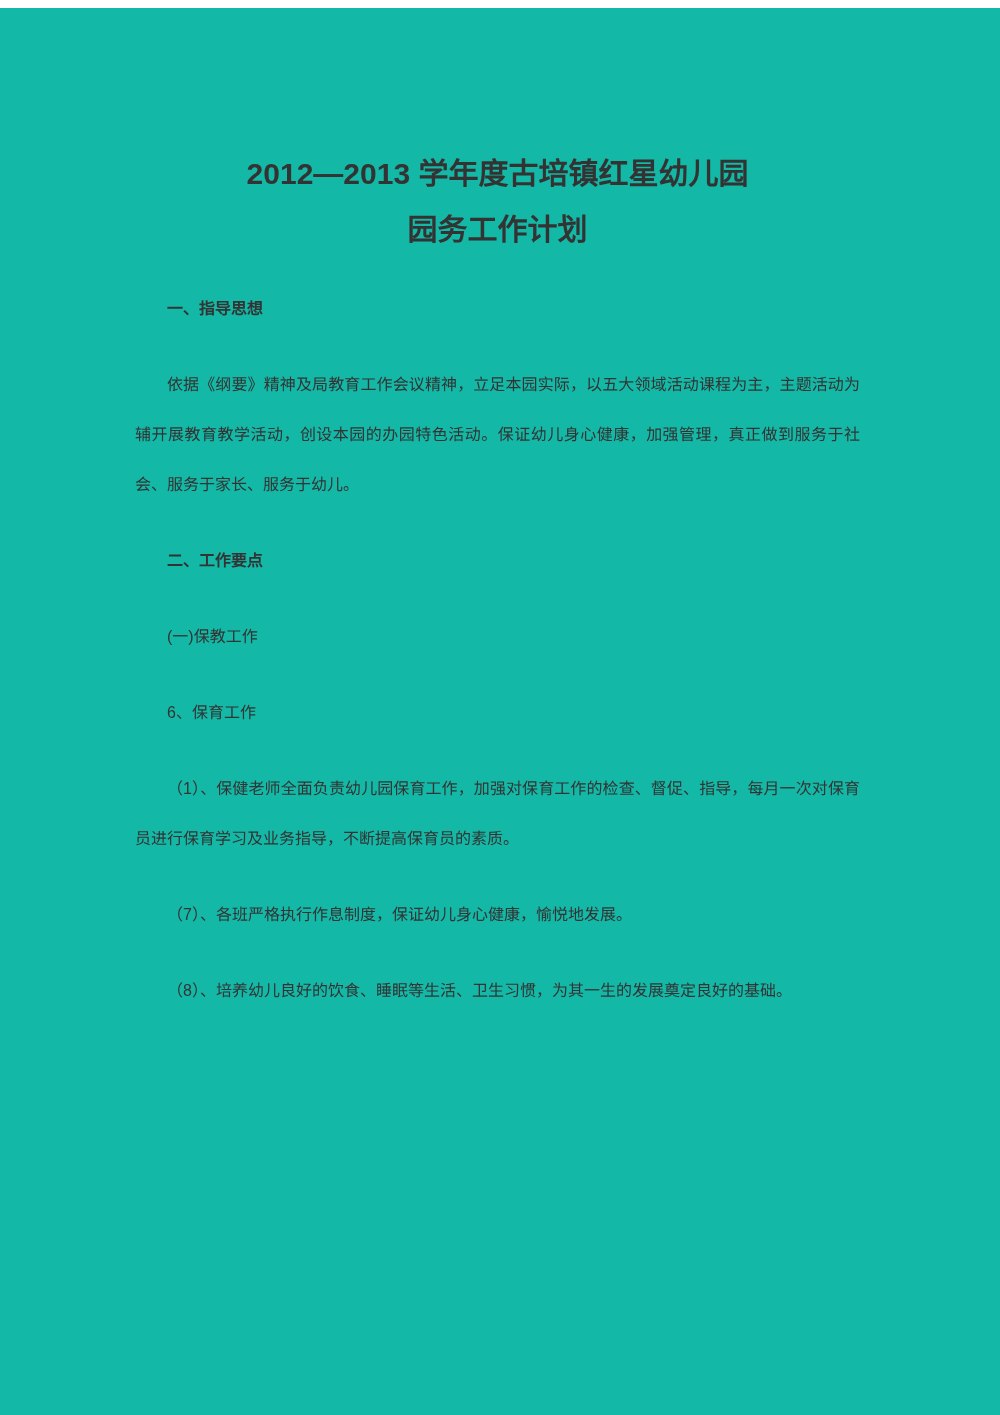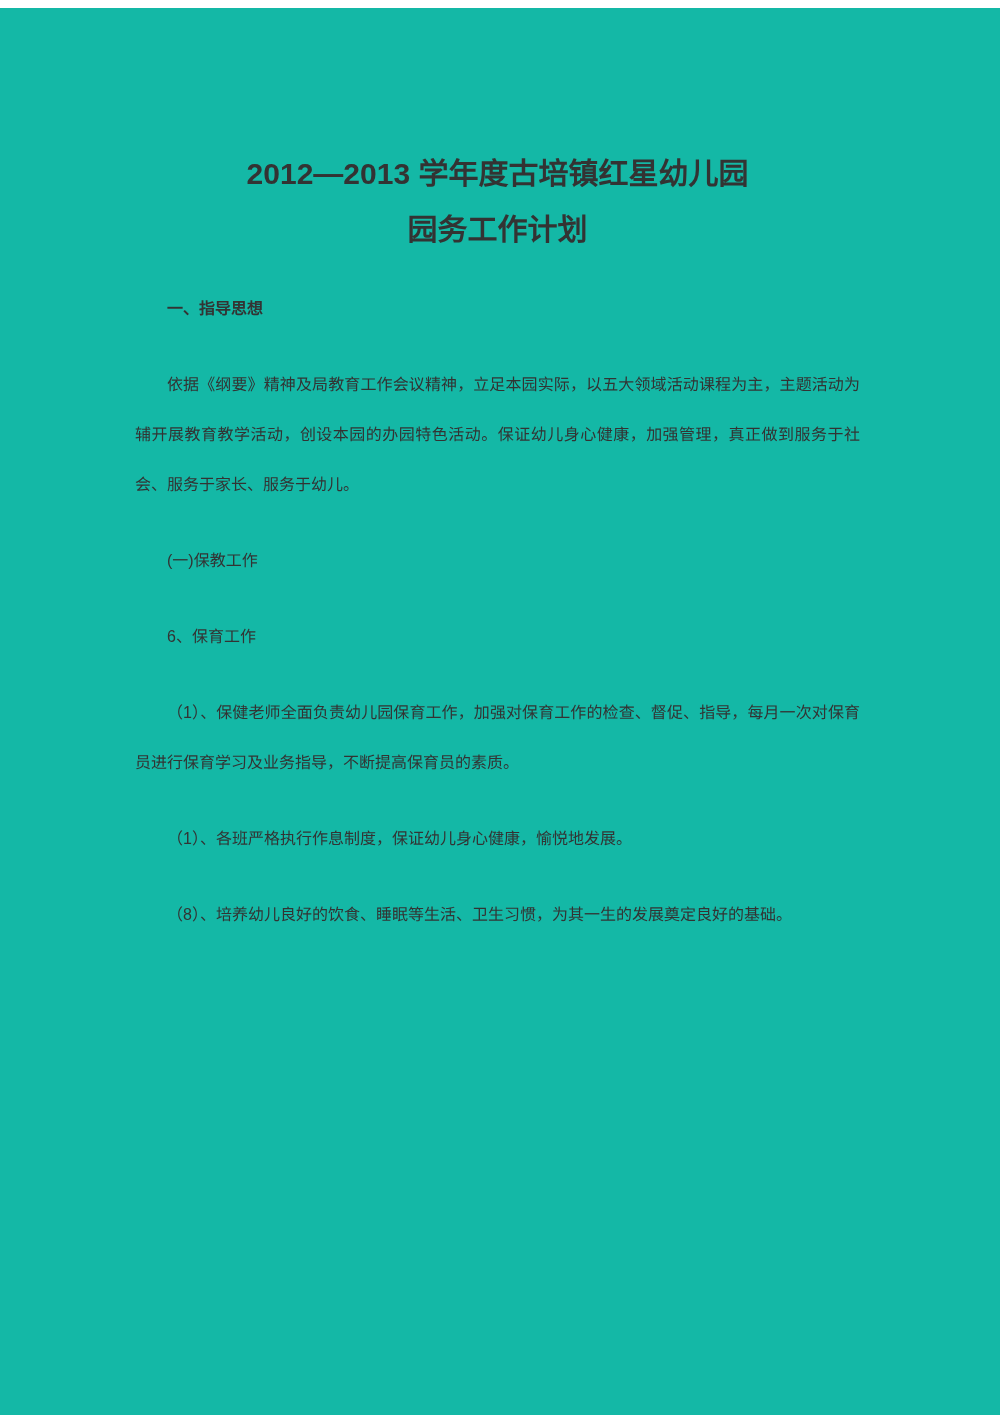--- a/index.html
+++ b/index.html
@@ -49,24 +49,25 @@
 
   <h1 class="title">
     <span class="tline">2012—2013 学年度古培镇红星幼儿园</span>
     <span class="tline">园务工作计划</span>
   </h1>
 
   <p class="block bold">一、指导思想</p>
 
   <p class="block">依据《纲要》精神及局教育工作会议精神，立足本园实际，以五大领域活动课程为主，主题活动为辅开展教育教学活动，创设本园的办园特色活动。保证幼儿身心健康，加强管理，真正做到服务于社会、服务于家长、服务于幼儿。</p>
 
+  <p class="block bold">二、工作要点</p>
 
   <p class="block">(一)保教工作</p>
 
   <p class="block">6、保育工作</p>
 
   <p class="block">（1）、保健老师全面负责幼儿园保育工作，加强对保育工作的检查、督促、指导，每月一次对保育员进行保育学习及业务指导，不断提高保育员的素质。</p>
 
-  <p class="block">（1）、各班严格执行作息制度，保证幼儿身心健康，愉悦地发展。</p>
+  <p class="block">（7）、各班严格执行作息制度，保证幼儿身心健康，愉悦地发展。</p>
 
   <p class="block">（8）、培养幼儿良好的饮食、睡眠等生活、卫生习惯，为其一生的发展奠定良好的基础。</p>
 
 </div>
 
 </body></html>

